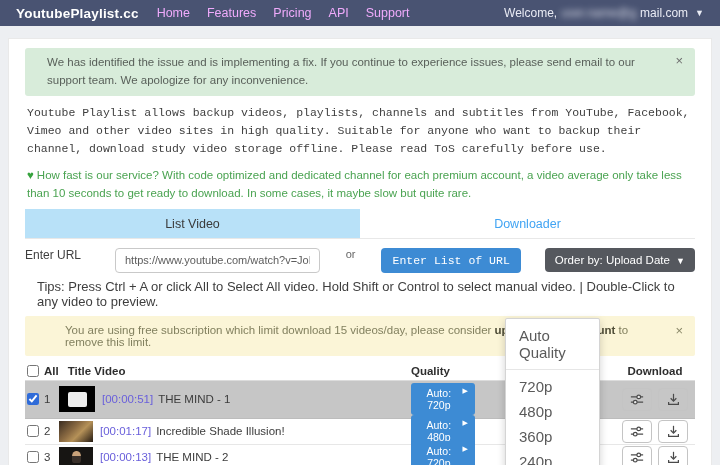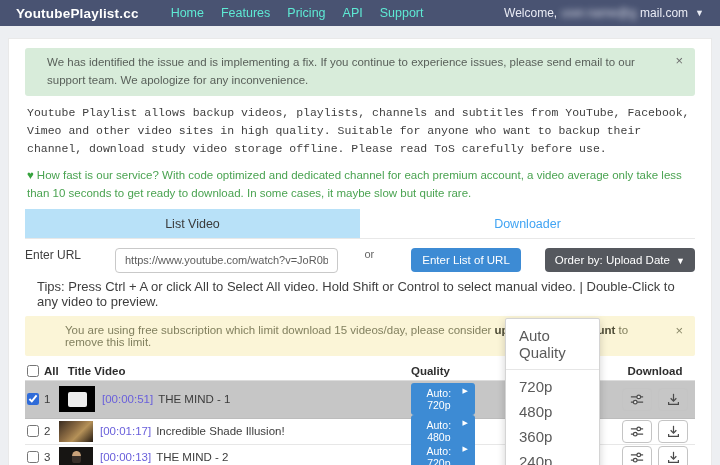--- a/index.html
+++ b/index.html
@@ -1,24 +1,24 @@
 <!DOCTYPE html>
 <html><head>
 <meta charset="utf-8">
 <style>
   * { margin:0; padding:0; box-sizing:border-box; }
   html,body { width:720px; height:465px; overflow:hidden; background:#edeff2;
     font-family:"Liberation Sans", sans-serif; position:relative; }
 
   
   .navbar { height:26px; background:#495372; display:flex; align-items:center;
-    padding:0 16px; gap:32px; }
+    padding:0 16px; gap:18px; }
   .brand { color:#fff; font-size:13.5px; font-weight:bold; letter-spacing:.2px; }
   .nav-links { display:flex; gap:17px; }
-  .nav-link { color:#5eead4; font-size:12.5px; cursor:pointer; }
+  .nav-link { color:#f0abfc; font-size:12.5px; cursor:pointer; }
   .nav-right { margin-left:auto; color:#e9ebf4; font-size:12px; display:flex;
     align-items:center; gap:4px; cursor:pointer; }
   .blur { filter:blur(3px); opacity:.85; }
   .caret-down { font-size:9px; margin-left:3px; }
 
   
   .card { margin:12px 8px 0; background:#fff; border:1px solid #e9e9e9;
     padding:9px 16px 0; min-height:440px; }
 
   .alert-green { position:relative; background:#d8ecda; border-radius:3px;
@@ -37,21 +37,21 @@
   .tab.inactive { background:#fff; color:#41a4f3; }
 
   
   .url-row { display:flex; align-items:flex-start; margin:9px 0 4px; gap:24px; }
   .url-label { font-size:12px; color:#3e3e3e; width:66px; flex:none; }
   .url-input { flex:1; height:25px; border:1px solid #c9c9c9; border-radius:4px;
     padding:0 9px; font-size:11px; color:#5c5c5c; font-family:"Liberation Sans",sans-serif; }
   .or { font-size:11px; color:#666; margin:0 2px; }
   .btn-primary { background:#3d8bd4; color:#fff; border:none; border-radius:4px;
     font-size:11.5px; padding:6px 11px; cursor:pointer; white-space:nowrap;
-    font-family:Liberation Sans, sans-serif;margin-left:11px; }
+    font-family:Liberation Mono, monospace; }
   .btn-dark { background:#55585e; color:#fff; border:none; border-radius:4px;
     font-size:11.5px; padding:6px 10px; cursor:pointer; white-space:nowrap;
     font-family:"Liberation Sans",sans-serif; }
 
   .tips { margin:6px 12px 0; font-size:13px; color:#3e3e3e; }
 
   .alert-yellow { position:relative; margin-top:7px; background:#fbf5d7;
     border-radius:2px; padding:8px 30px 8px 40px; font-size:11.5px; color:#82805f; }
   .alert-yellow b { color:#504e38; }
   .alert-yellow .alert-close { top:8px; color:#8a8868; }

